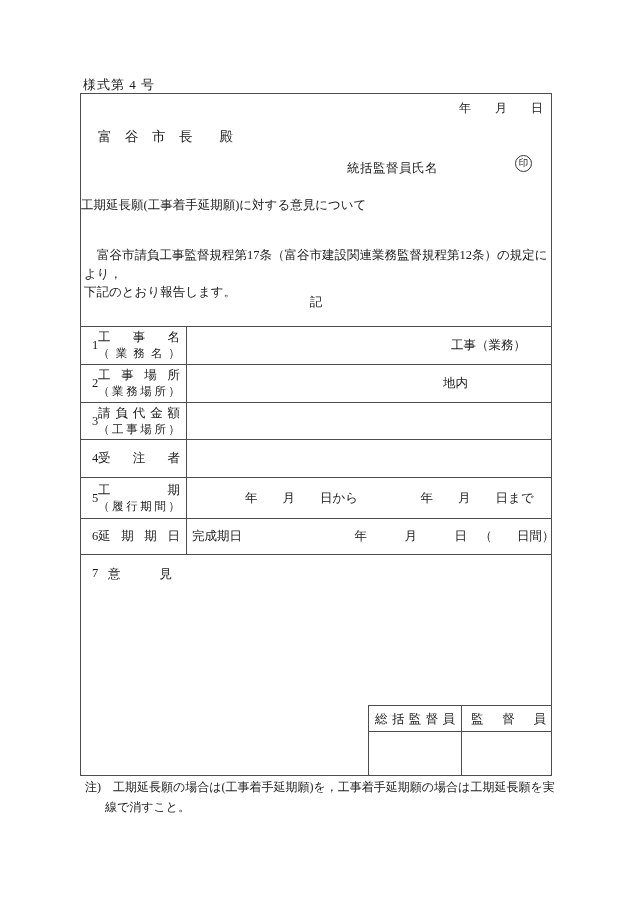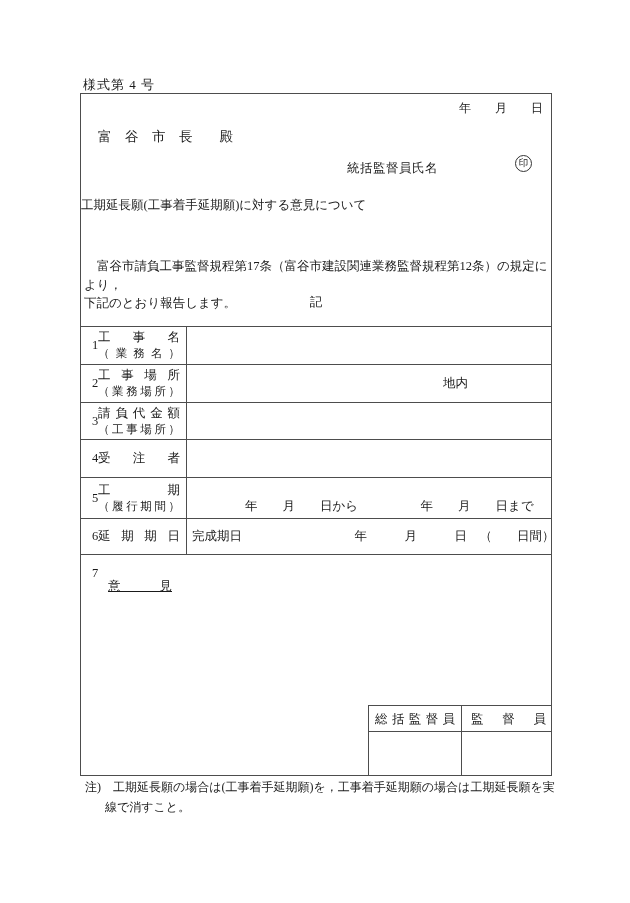--- a/index.html
+++ b/index.html
@@ -19,39 +19,39 @@
   
   .date-line{top:6px;right:8px;font-size:12px;}
   .addressee{left:17px;top:34px;font-size:13.5px;}
   .supervisor{left:266px;top:66px;font-size:12.5px;letter-spacing:0.5px;}
   .seal{
     left:434px;top:61px;width:17px;height:17px;border:1px solid #333;
     border-radius:50%;display:flex;align-items:center;justify-content:center;
     font-size:9.5px;box-sizing:border-box;
   }
   .title{left:0;right:0;top:103px;text-align:left;font-size:12.5px;}
-  .bodytext{left:3px;top:152px;width:464px;line-height:18.5px;font-size:12.5px;margin-top:11px;}
+  .bodytext{left:3px;top:152px;width:464px;line-height:18.5px;font-size:12.5px;}
   .bodytext .indent{text-indent:13px;}
   .record-mark{left:0;right:0;top:200px;text-align:center;}
   
   .hl{left:0;right:0;height:1px;background:#4d4d4d;}
   .vl{left:105px;top:232px;width:1px;height:228px;background:#4d4d4d;}
   
   .cell{left:0;width:105px;}
   .valcell{left:106px;width:364px;}
   .num{position:absolute;left:11px;top:50%;transform:translateY(-50%);font-size:12.5px;}
   .lbl{position:absolute;left:17px;width:82px;top:50%;transform:translateY(-50%);line-height:16px;}
   .jst{text-align:justify;text-align-last:justify;display:block;white-space:nowrap;}
   .sub{font-size:11.5px;}
   .sub:empty{display:none;}
   .vr{position:absolute;right:25px;top:50%;transform:translateY(-50%);white-space:nowrap;}
   .vp{position:absolute;top:50%;transform:translateY(-50%);white-space:nowrap;}
   
   .r7-num{position:absolute;left:11px;top:12px;}
-  .r7-lbl{position:absolute;left:27px;top:24px;width:64px;text-decoration:underline;}
+  .r7-lbl{position:absolute;left:27px;top:12px;width:64px;}
   
   .sig-box{
     left:287px;top:611px;right:0;bottom:0;
     border-left:1px solid #4d4d4d;border-top:1px solid #4d4d4d;
   }
   .sig-hl{position:absolute;left:0;right:0;top:25px;height:1px;background:#4d4d4d;}
   .sig-vl{position:absolute;left:92px;top:0;bottom:0;width:1px;background:#4d4d4d;}
   .sig-h-left{position:absolute;left:6px;width:80px;top:5px;}
   .sig-h-right{position:absolute;left:102px;width:75px;top:5px;}
   
@@ -91,20 +91,23 @@
     <div class="abs hl" style="top:460px"></div>
     <div class="abs vl"></div>
 
     <div class="abs cell" style="top:232px;height:38px">
       <span class="num">1</span>
       <div class="lbl">
         <span class="jst">工事名</span>
         <span class="jst sub">（業務名）</span>
       </div>
     </div>
+    <div class="abs valcell" style="top:232px;height:38px">
+      <span class="vr">工事（業務）</span>
+    </div>
 
     <div class="abs cell" style="top:270px;height:38px">
       <span class="num">2</span>
       <div class="lbl">
         <span class="jst">工事場所</span>
         <span class="jst sub">（業務場所）</span>
       </div>
     </div>
     <div class="abs valcell" style="top:270px;height:38px">
       <span class="vp" style="left:256px">地内</span>
@@ -127,21 +130,21 @@
     </div>
     <div class="abs valcell" style="top:345px;height:38px"></div>
 
     <div class="abs cell" style="top:383px;height:41px">
       <span class="num">5</span>
       <div class="lbl">
         <span class="jst">工期</span>
         <span class="jst sub">（履行期間）</span>
       </div>
     </div>
-    <div class="abs valcell" style="top:391px;height:41px">
+    <div class="abs valcell" style="top:383px;height:41px">
       <span class="vp" style="left:58px">年　　月　　日から　　　　　年　　月　　日まで</span>
     </div>
 
     <div class="abs cell" style="top:424px;height:36px">
       <span class="num">6</span>
       <div class="lbl">
         <span class="jst">延期期日</span>
       </div>
     </div>
     <div class="abs valcell" style="top:424px;height:36px">

